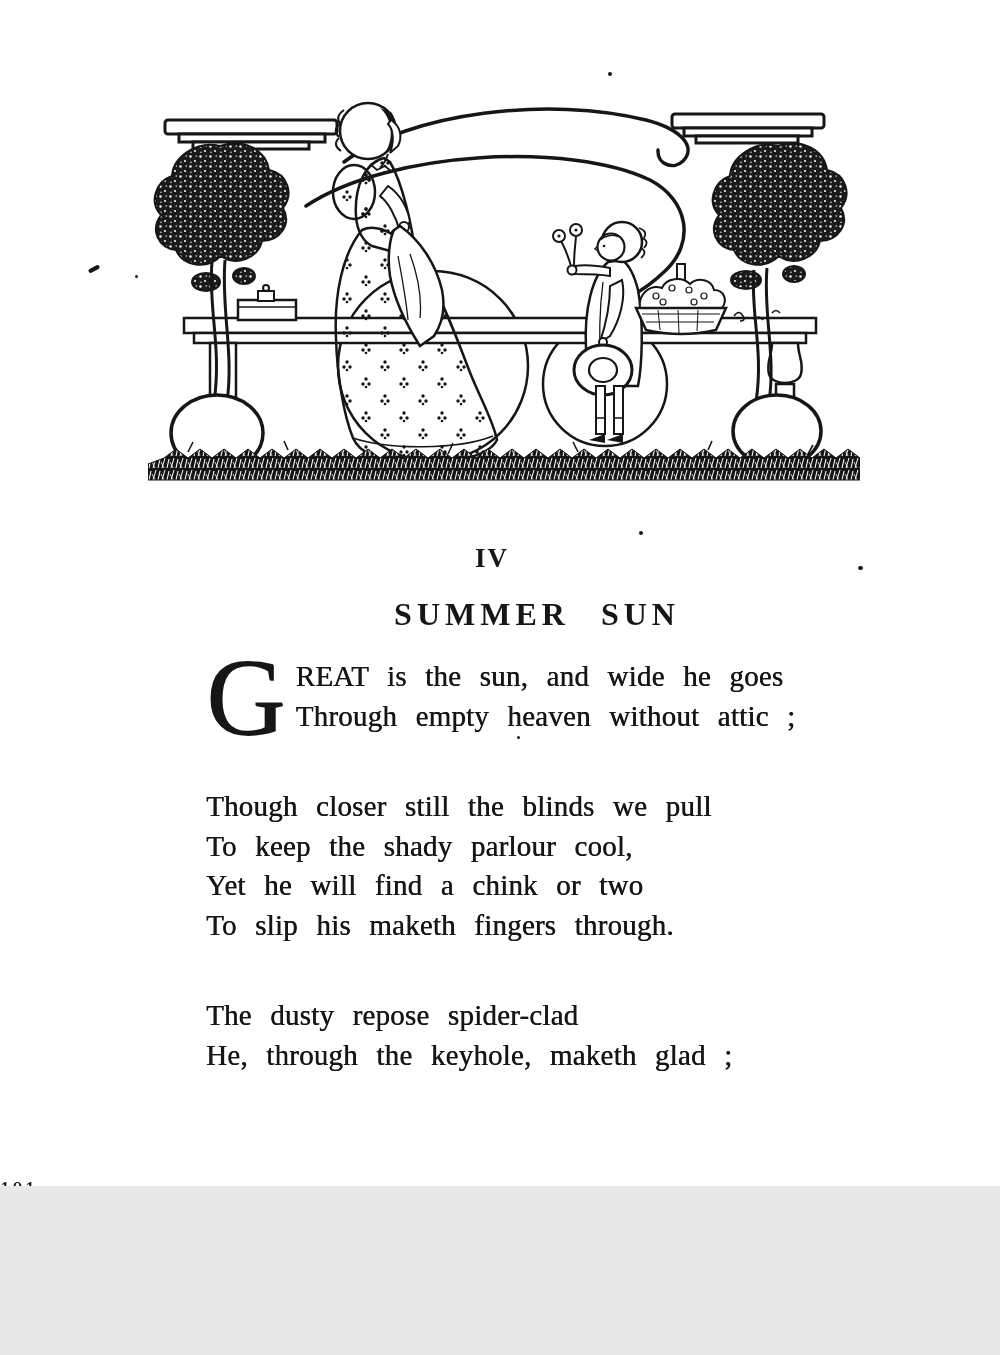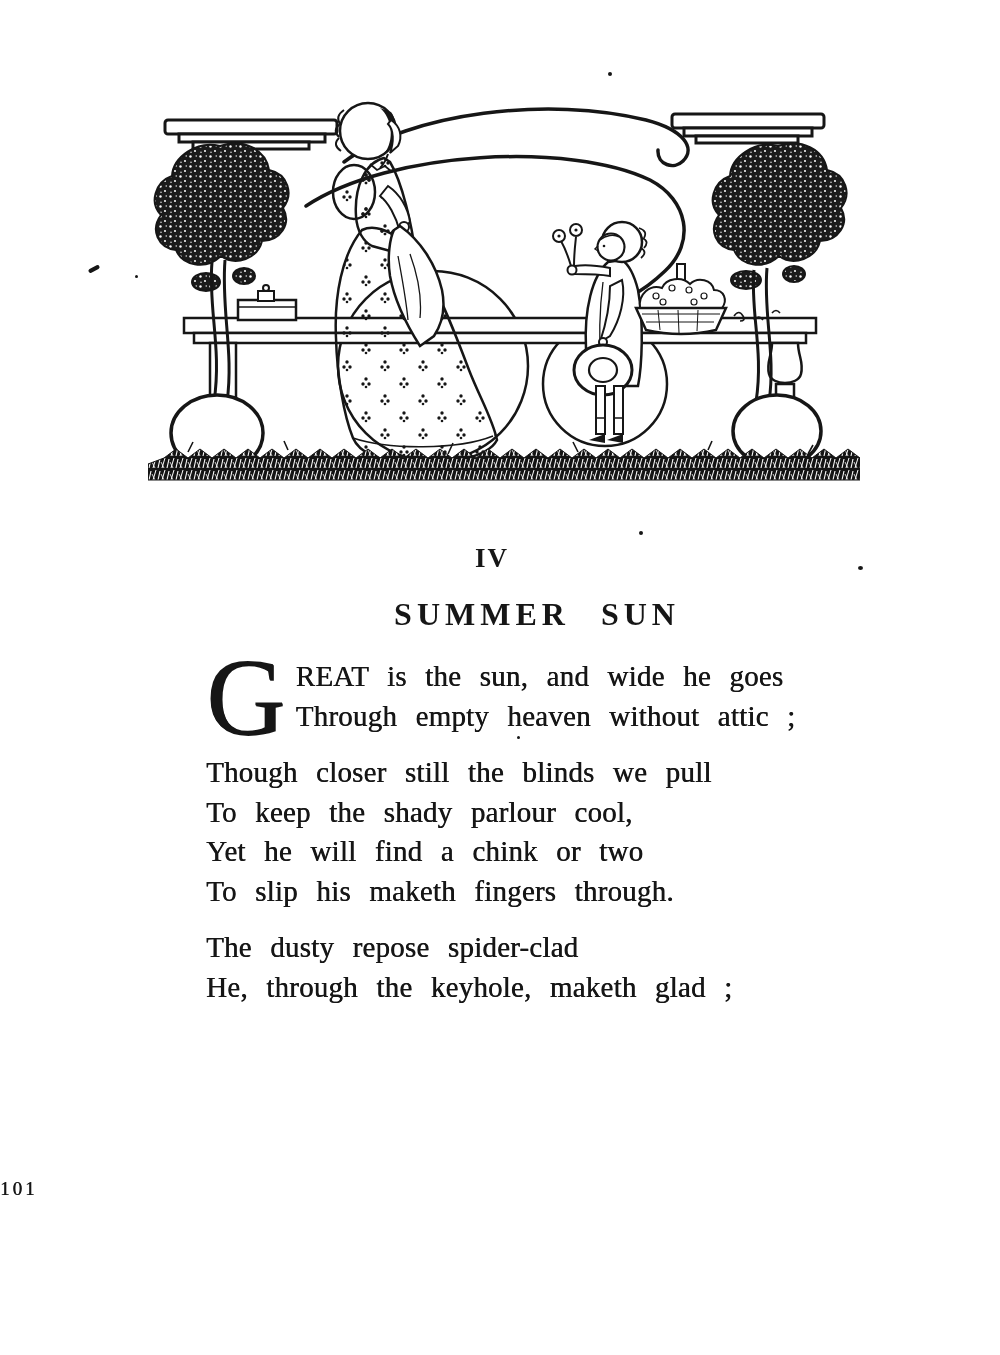--- a/index.html
+++ b/index.html
@@ -1,18 +1,18 @@
 <!DOCTYPE html>
 <html><head>
 <meta charset="utf-8">
 <style>
   html,body{margin:0;padding:0;background:#e8e8e8;}
   .page{
     position:relative;
-    width:1000px;height:1355px;
+    width:1000px;height:1186px;
     margin:0 auto;
     background:#ffffff;
     color:#161616;
     font-family:"Liberation Serif","DejaVu Serif",serif;
     overflow:hidden;
   }
   
   .illustration{
     position:absolute;left:148px;top:84px;width:712px;height:402px;
   }
@@ -29,21 +29,21 @@
     letter-spacing:5px;word-spacing:18px;padding-left:44px;
   }
   
   .poem{
     position:absolute;left:206px;top:657px;width:672px;
     font-size:29px;line-height:39.5px;
     letter-spacing:0.2px;word-spacing:0.38em;
     text-shadow:0.45px 0.35px 0 #161616;
   }
   .stanza{margin:0;}
-  .stanza + .stanza{margin-top:17px;}
+  .stanza + .stanza{margin-top:51px;}
   .dropcap{
     float:left;
     font-size:110px;line-height:74px;
     height:76px;
     margin:3px 10px 0 0;
     text-shadow:0.8px 0.6px 0 #161616;
   }
   .line{white-space:nowrap;}
   
   .page-number{

